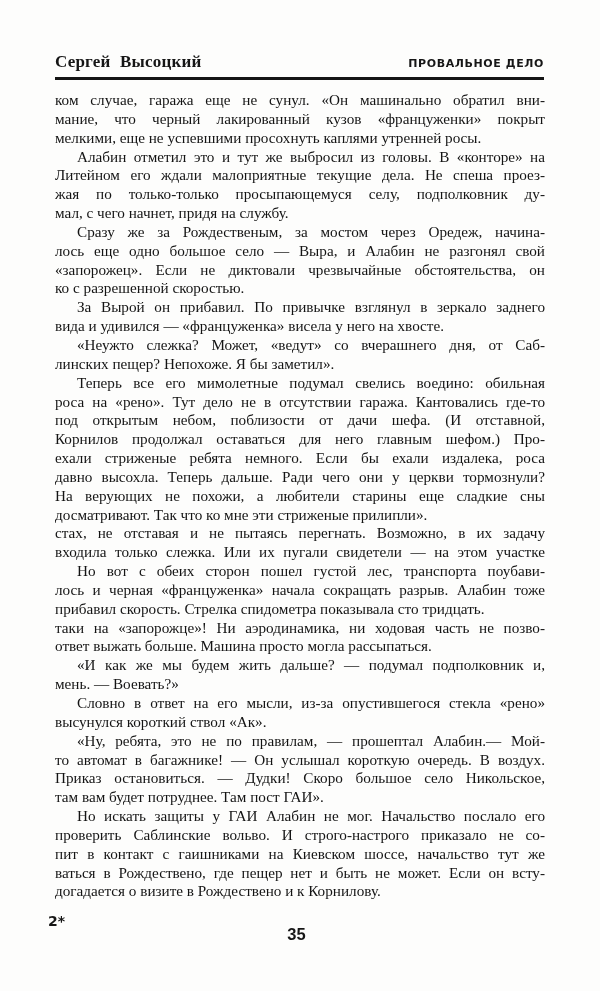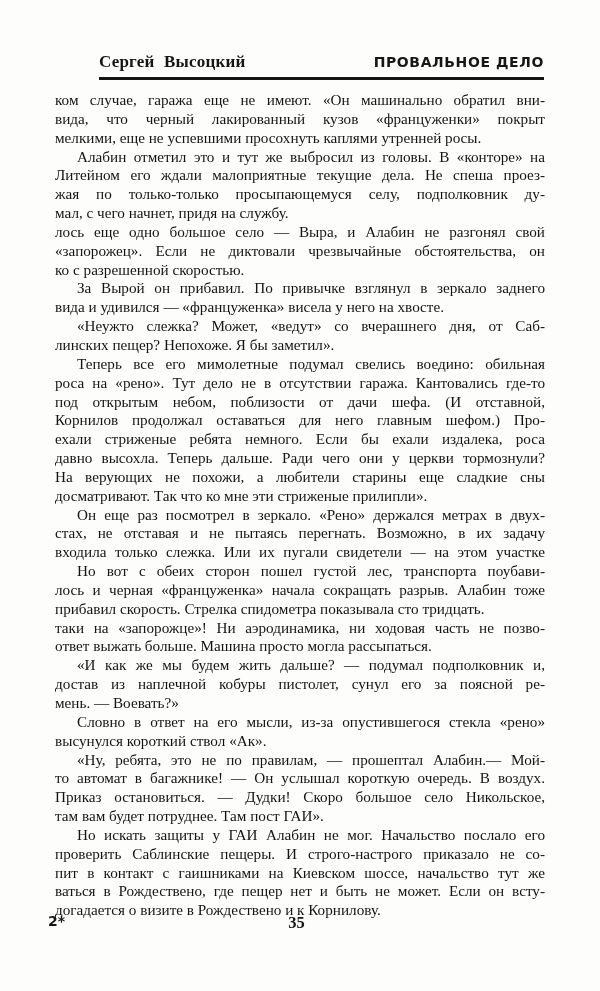--- a/index.html
+++ b/index.html
@@ -23,33 +23,32 @@
   .running-header {
     position: absolute;
     left: 55px;
     right: 56px;
     top: 52px;
     display: flex;
     justify-content: space-between;
     align-items: baseline;
     border-bottom: 3.5px solid #151515;
     padding-bottom: 5px;
-    margin-left: 44px;
   }
   .header-author {
     font-family: "Liberation Serif", serif;
     font-weight: bold;
     font-size: 17px;
     word-spacing: 5px;
     letter-spacing: 0.2px;
   }
   .header-title {
     font-family: "DejaVu Sans", sans-serif;
     font-weight: bold;
-    font-size: 14px;
+    font-size: 11px;
     letter-spacing: 0.6px;
   }
   
   .page-body {
     position: absolute;
     left: 55px;
     top: 91px;
     width: 490px;
     font-family: "Liberation Serif", serif;
     font-size: 15.2px;
@@ -82,79 +81,78 @@
     left: 0;
     top: 0;
     font-family: "DejaVu Sans", sans-serif;
     font-weight: bold;
     font-size: 14px;
   }
   .page-number {
     position: absolute;
     left: 0;
     right: 0;
-    top: 0;
+    top: 12px;
     text-align: center;
-    font-family: Liberation Serif, serif;
+    font-family: Liberation Sans, sans-serif;
     font-weight: bold;
     font-size: 16.5px;
   }
 </style>
 </head>
 <body>
 
 <div class="page">
 
   <header class="running-header">
     <span class="header-author">Сергей Высоцкий</span>
     <span class="header-title">ПРОВАЛЬНОЕ ДЕЛО</span>
   </header>
 
   <main class="page-body">
-      <div class="line">ком случае, гаража еще не имеют. «Он машинально обратил вни-</div>
-      <div class="line">вида, что черный лакированный кузов «француженки» покрыт</div>
+      <div class="line">ком случае, гаража еще не сунул. «Он машинально обратил вни-</div>
+      <div class="line">мание, что черный лакированный кузов «француженки» покрыт</div>
       <div class="line para-end">мелкими, еще не успевшими просохнуть каплями утренней росы.</div>
       <div class="line indent">Алабин отметил это и тут же выбросил из головы. В «конторе» на</div>
       <div class="line">Литейном его ждали малоприятные текущие дела. Не спеша проез-</div>
       <div class="line">жая по только-только просыпающемуся селу, подполковник ду-</div>
       <div class="line para-end">мал, с чего начнет, придя на службу.</div>
+      <div class="line indent">Сразу же за Рождественым, за мостом через Оредеж, начина-</div>
       <div class="line">лось еще одно большое село — Выра, и Алабин не разгонял свой</div>
       <div class="line">«запорожец». Если не диктовали чрезвычайные обстоятельства, он</div>
       <div class="line para-end">ко с разрешенной скоростью.</div>
       <div class="line indent">За Вырой он прибавил. По привычке взглянул в зеркало заднего</div>
       <div class="line para-end">вида и удивился — «француженка» висела у него на хвосте.</div>
       <div class="line indent">«Неужто слежка? Может, «ведут» со вчерашнего дня, от Саб-</div>
       <div class="line para-end">линских пещер? Непохоже. Я бы заметил».</div>
       <div class="line indent">Теперь все его мимолетные подумал свелись воедино: обильная</div>
       <div class="line">роса на «рено». Тут дело не в отсутствии гаража. Кантовались где-то</div>
       <div class="line">под открытым небом, поблизости от дачи шефа. (И отставной,</div>
       <div class="line">Корнилов продолжал оставаться для него главным шефом.) Про-</div>
       <div class="line">ехали стриженые ребята немного. Если бы ехали издалека, роса</div>
       <div class="line">давно высохла. Теперь дальше. Ради чего они у церкви тормознули?</div>
       <div class="line">На верующих не похожи, а любители старины еще сладкие сны</div>
       <div class="line para-end">досматривают. Так что ко мне эти стриженые прилипли».</div>
-      <div class="line indent">Он еще раз посмотрел в зеркало. «Рено» держался метрах в двух-</div>
       <div class="line">стах, не отставая и не пытаясь перегнать. Возможно, в их задачу</div>
       <div class="line">входила только слежка. Или их пугали свидетели — на этом участке</div>
       <div class="line indent">Но вот с обеих сторон пошел густой лес, транспорта поубави-</div>
       <div class="line">лось и черная «француженка» начала сокращать разрыв. Алабин тоже</div>
       <div class="line para-end">прибавил скорость. Стрелка спидометра показывала сто тридцать.</div>
       <div class="line">таки на «запорожце»! Ни аэродинамика, ни ходовая часть не позво-</div>
       <div class="line para-end">ответ выжать больше. Машина просто могла рассыпаться.</div>
       <div class="line indent">«И как же мы будем жить дальше? — подумал подполковник и,</div>
-      <div class="line">достав из наплечной кобуры пистолет, сунул его за поясной ре-</div>
       <div class="line para-end">мень. — Воевать?»</div>
       <div class="line indent">Словно в ответ на его мысли, из-за опустившегося стекла «рено»</div>
       <div class="line para-end">высунулся короткий ствол «Ак».</div>
       <div class="line indent">«Ну, ребята, это не по правилам, — прошептал Алабин.— Мой-</div>
       <div class="line">то автомат в багажнике! — Он услышал короткую очередь. В воздух.</div>
       <div class="line">Приказ остановиться. — Дудки! Скоро большое село Никольское,</div>
       <div class="line para-end">там вам будет потруднее. Там пост ГАИ».</div>
       <div class="line indent">Но искать защиты у ГАИ Алабин не мог. Начальство послало его</div>
-      <div class="line">проверить Саблинские пещеры. И строго-настрого приказало не со-</div>
+      <div class="line">проверить Саблинские вольво. И строго-настрого приказало не со-</div>
       <div class="line">пит в контакт с гаишниками на Киевском шоссе, начальство тут же</div>
       <div class="line">ваться в Рождествено, где пещер нет и быть не может. Если он всту-</div>
       <div class="line para-end">догадается о визите в Рождествено и к Корнилову.</div>
     </main>
 
   <footer class="page-footer">
     <span class="signature-mark">2*</span>
     <span class="page-number">35</span>
   </footer>
 

